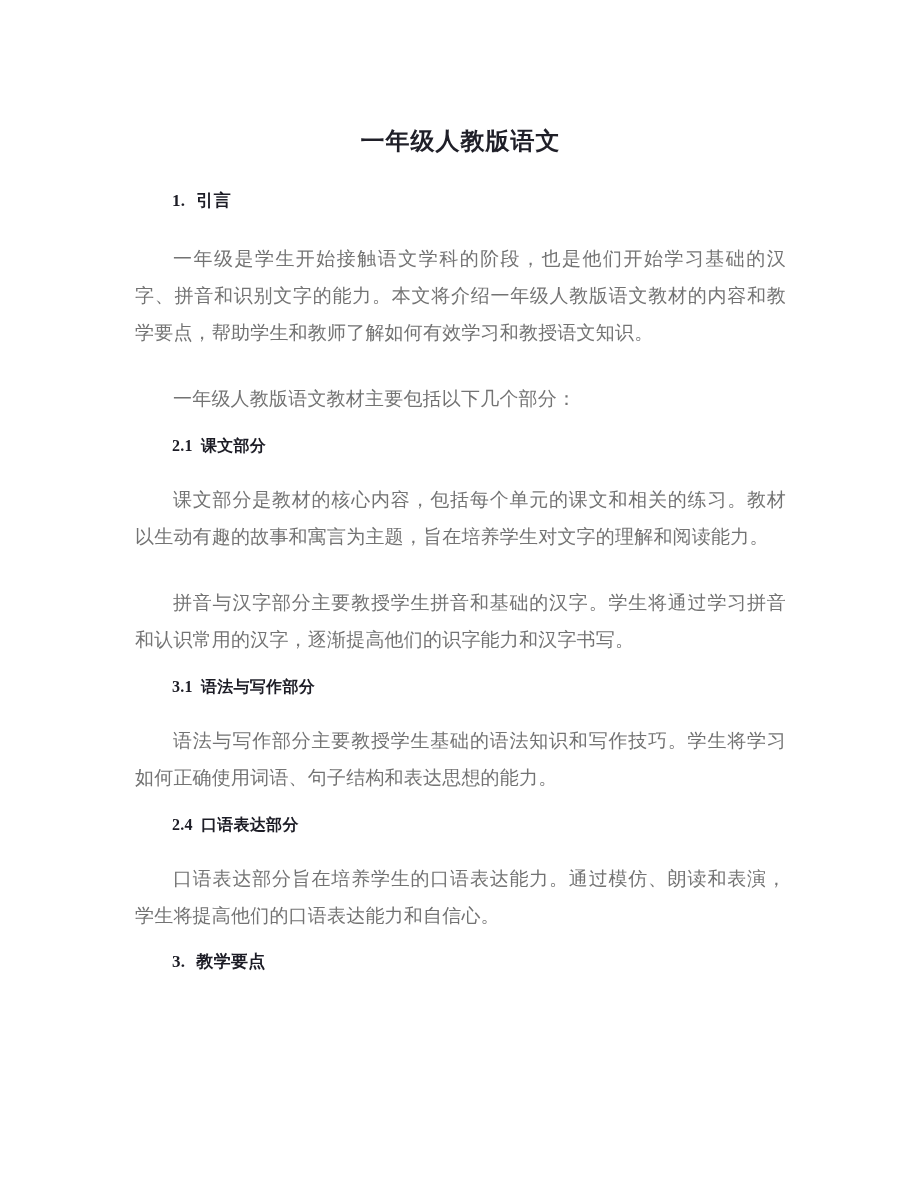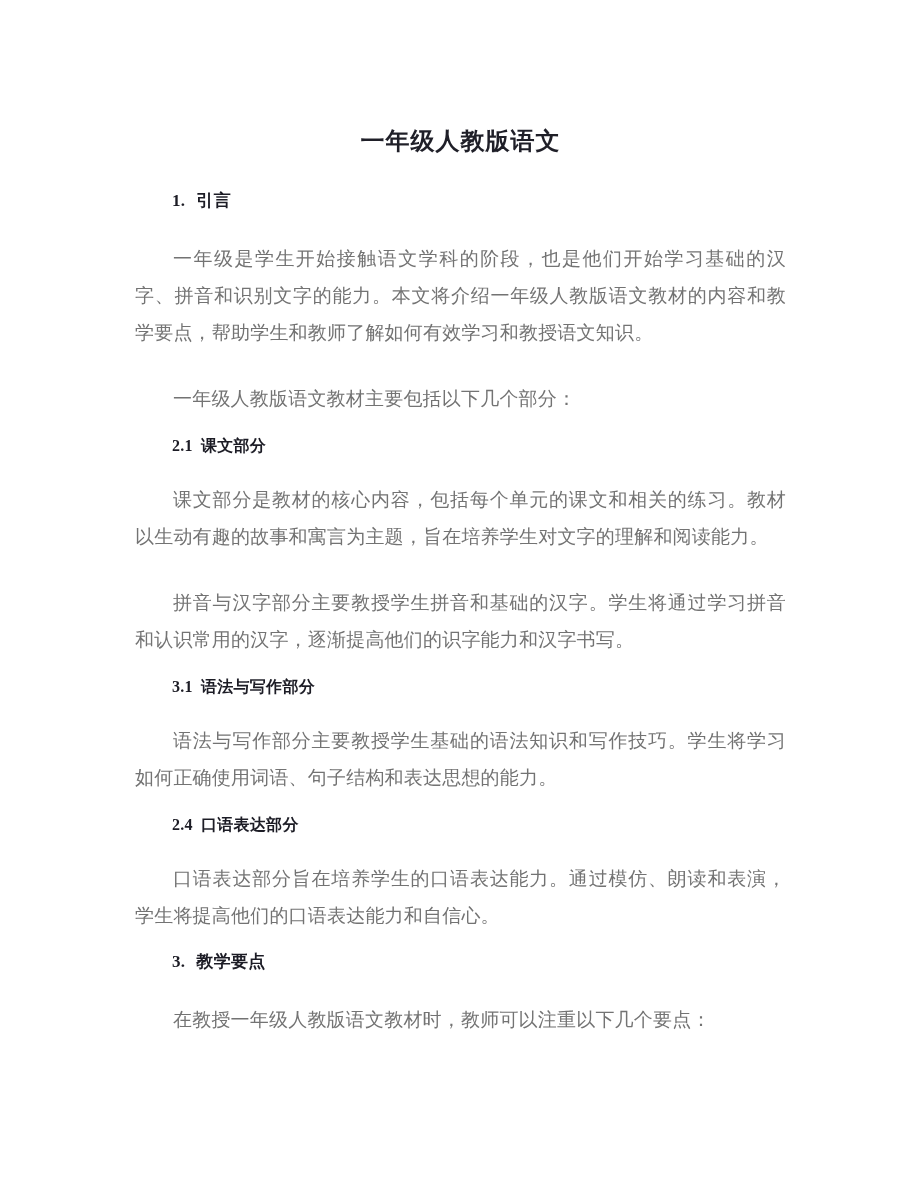--- a/index.html
+++ b/index.html
@@ -131,16 +131,15 @@
     </div>
     <div class="blk-gap-d"></div>
     <p class="para">口语表达部分旨在培养学生的口语表达能力。通过模仿、朗读和表演，学生将提高他们的口语表达能力和自信心。</p>
 
     <div class="blk-gap-b"></div>
 
     <div class="h1">
       <span class="num">3.</span><span>教学要点</span>
     </div>
     <div class="blk-gap-a"></div>
-    <p class="para">在教授一年级人教版语文教材时，教师可以注重以下几个要点：</p>
 
   </div>
 </div>
 
 </body></html>

